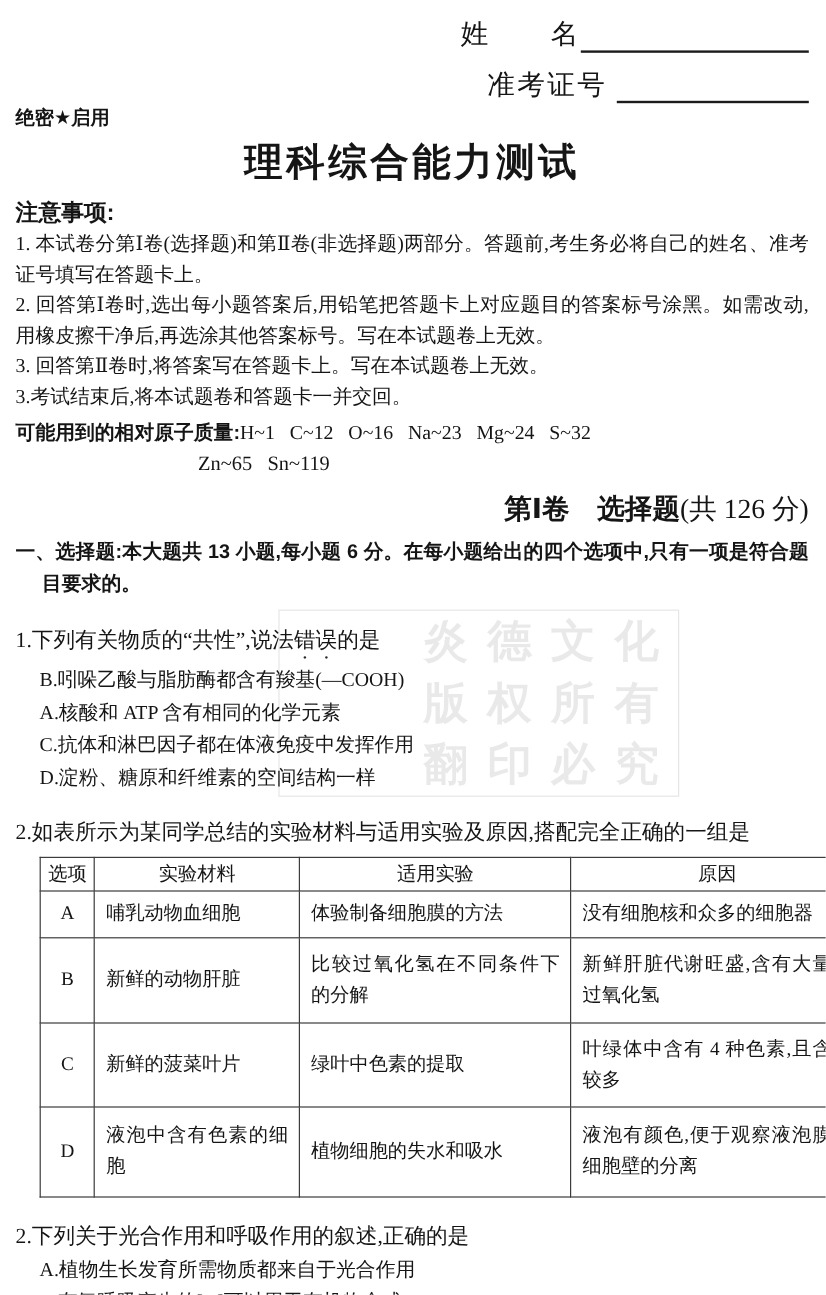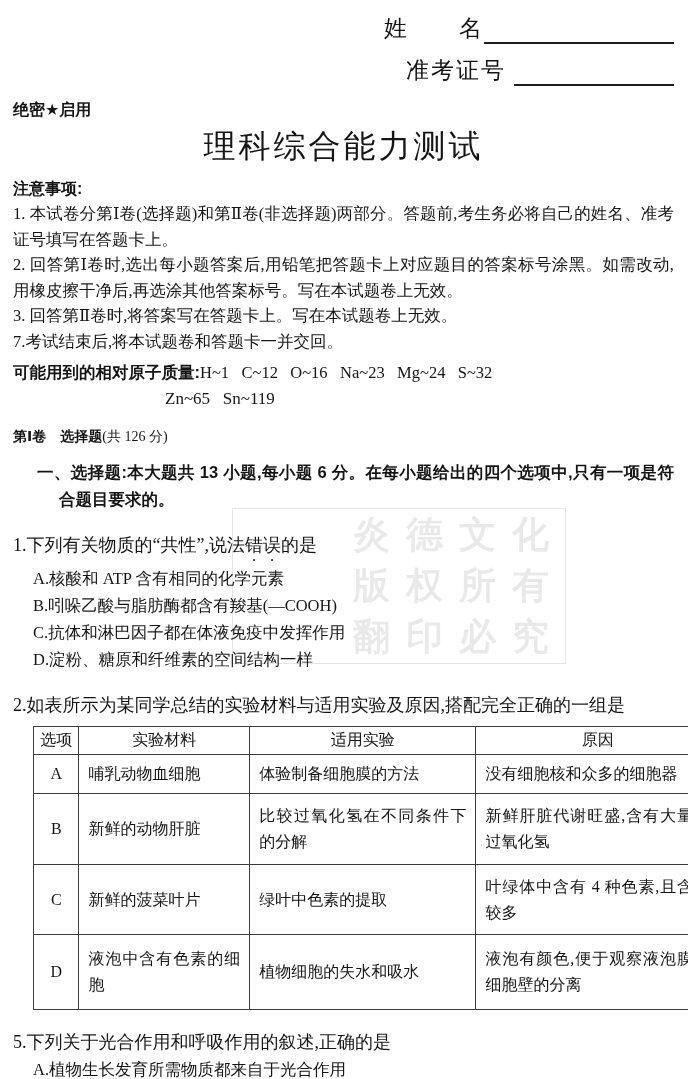--- a/index.html
+++ b/index.html
@@ -27,44 +27,44 @@
   .content { position: relative; z-index: 1; padding: 14px 14px 0 13px; }
 
   .field-row { display: flex; justify-content: flex-end; align-items: center;
                font-size: 23px; line-height: 30px; }
   .field-row.second { margin-top: 12px; }
   .field-label { letter-spacing: 2px; white-space: pre; }
   .blank { border-bottom: 2px solid #1c1c1c; }
   .blank-name { width: 190px; height: 28px; }
   .blank-adm { width: 160px; height: 28px; margin-left: 8px; }
 
-  .secrecy { margin-top: 13px; font-family: "Liberation Sans", "DejaVu Sans", sans-serif;
+  .secrecy { margin-top: 2px; font-family: "Liberation Sans", "DejaVu Sans", sans-serif;
              font-weight: bold; font-size: 16px; line-height: 22px; }
   .subtitle { text-align: center; font-size: 24px; line-height: 32px; margin-top: 2px; }
   .main-title { text-align: center; font-family: "Liberation Sans", "DejaVu Sans", sans-serif;
-                font-weight: normal; font-size: 32px; line-height: 38px; margin-top: 6px;
+                font-weight: bold; font-size: 32px; line-height: 38px; margin-top: 6px;
                 letter-spacing: 3px; }
 
   .notice-heading { margin-top: 12px; font-family: "Liberation Sans", "DejaVu Sans", sans-serif;
-                    font-weight: bold; font-size: 16px; line-height: 24px; }
+                    font-weight: bold; font-size: 19px; line-height: 24px; }
   .notice-item { font-size: 16.5px; line-height: 25.5px; text-align: justify; margin: 0; }
 
   .atomic { margin-top: 5px; font-size: 16.5px; line-height: 26px; }
   .atomic-label { font-family: "Liberation Sans", "DejaVu Sans", sans-serif; font-weight: bold; }
   .atomic-vals { white-space: pre-wrap; }
   .atomic-line2 { margin-left: 152px; white-space: pre-wrap; font-size: 17px; line-height: 26px; }
 
-  .section-heading { margin-top: 10px; text-align: left; font-size: 14px; line-height: 28px; }
+  .section-heading { margin-top: 10px; text-align: right; font-size: 23px; line-height: 28px; }
   .section-heading .hd-bold { font-family: "Liberation Sans", "DejaVu Sans", sans-serif;
                               font-weight: bold; white-space: pre-wrap; }
   .section-heading .hd-reg { white-space: pre-wrap; }
 
   .instruction { margin-top: 8px; font-family: "Liberation Sans", "DejaVu Sans", sans-serif;
                  font-weight: bold; font-size: 16.5px; line-height: 27px;
-                 padding-left: 22px; text-indent: -22px; text-align: justify; margin-left: 24px; }
+                 padding-left: 22px; text-indent: -22px; text-align: justify; }
 
   .q-stem { font-size: 18px; line-height: 27px; margin-top: 19px; }
   .q-option { font-size: 16.5px; line-height: 27px; margin-left: 20px; }
 
   .emph {
     -webkit-text-emphasis: filled dot rgba(0,0,0,0.85);
     -webkit-text-emphasis-position: under right;
     text-emphasis: filled dot rgba(0,0,0,0.85);
     text-emphasis-position: under right;
   }
@@ -105,38 +105,38 @@
       <span class="blank blank-adm"></span>
     </div>
 
     <div class="secrecy">绝密★启用</div>
     <div class="main-title">理科综合能力测试</div>
 
     <div class="notice-heading">注意事项:</div>
     <p class="notice-item">1. 本试卷分第Ⅰ卷(选择题)和第Ⅱ卷(非选择题)两部分。答题前,考生务必将自己的姓名、准考证号填写在答题卡上。</p>
     <p class="notice-item">2. 回答第Ⅰ卷时,选出每小题答案后,用铅笔把答题卡上对应题目的答案标号涂黑。如需改动,用橡皮擦干净后,再选涂其他答案标号。写在本试题卷上无效。</p>
     <p class="notice-item">3. 回答第Ⅱ卷时,将答案写在答题卡上。写在本试题卷上无效。</p>
-    <p class="notice-item">7.考试结束后,将本试题卷和答题卡一并交回。</p>
+    <p class="notice-item">3.考试结束后,将本试题卷和答题卡一并交回。</p>
 
     <div class="atomic">
       <span class="atomic-label">可能用到的相对原子质量:</span><span class="atomic-vals">H~1   C~12   O~16   Na~23   Mg~24   S~32</span>
     </div>
     <div class="atomic-line2">Zn~65   Sn~119</div>
 
     <div class="section-heading">
       <span class="hd-bold">第Ⅰ卷　选择题</span><span class="hd-reg">(共 126 分)</span>
     </div>
 
     <div class="instruction">一、选择题:本大题共 13 小题,每小题 6 分。在每小题给出的四个选项中,只有一项是符合题目要求的。</div>
 
     <div class="q-stem">
       <span>1.下列有关物质的“共性”,说法</span><span class="emph">错误</span><span>的是</span>
     </div>
+    <div class="q-option">B.吲哚乙酸与脂肪酶都含有羧基(—COOH)</div>
     <div class="q-option">A.核酸和 ATP 含有相同的化学元素</div>
-    <div class="q-option">B.吲哚乙酸与脂肪酶都含有羧基(—COOH)</div>
     <div class="q-option">C.抗体和淋巴因子都在体液免疫中发挥作用</div>
     <div class="q-option">D.淀粉、糖原和纤维素的空间结构一样</div>
 
     <div class="q-stem">2.如表所示为某同学总结的实验材料与适用实验及原因,搭配完全正确的一组是</div>
 
     <table class="materials">
       <thead>
         <tr>
           <th>选项</th>
           <th>实验材料</th>
@@ -165,18 +165,18 @@
         </tr>
         <tr class="r-d">
           <td class="c-opt">D</td>
           <td class="c-mat">液泡中含有色素的细胞</td>
           <td class="c-exp">植物细胞的失水和吸水</td>
           <td class="c-rea">液泡有颜色,便于观察液泡膜与细胞壁的分离</td>
         </tr>
       </tbody>
     </table>
 
-    <div class="q-stem">5.下列关于光合作用和呼吸作用的叙述,正确的是</div>
+    <div class="q-stem">2.下列关于光合作用和呼吸作用的叙述,正确的是</div>
     <div class="q-option">A.植物生长发育所需物质都来自于光合作用</div>
     <div class="q-option">B.有氧呼吸产生的[H]可以用于有机物合成</div>
 
   </div>
 </div>
 
 </body></html>

